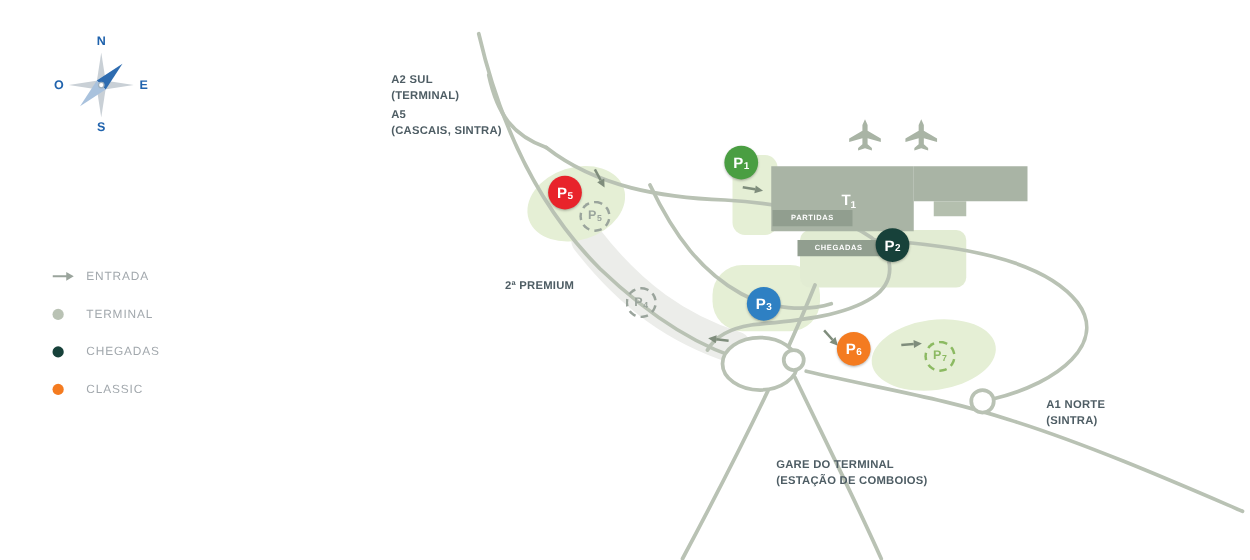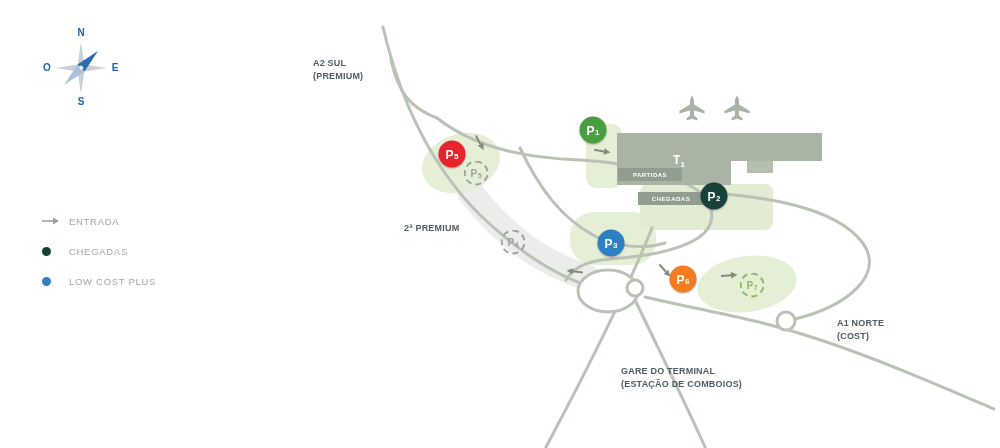--- a/index.html
+++ b/index.html
@@ -159,37 +159,45 @@
       <span class="legend-icon">
         <svg width="18" height="8" viewBox="0 0 18 8">
           <line x1="0" y1="4" x2="12" y2="4" stroke="#9aa49c" stroke-width="1.6"></line>
           <path d="M11,0.5 L17,4 L11,7.5 Z" fill="#9aa49c"></path>
         </svg>
       </span>
       <span class="legend-label">ENTRADA</span>
     </div>
     <div class="legend-item">
       <span class="legend-icon">
+          <span class="dot terminal"></span>
+        </span>
+      <span class="legend-label">TERMINAL</span>
+    </div>
+    <div class="legend-item">
+      <span class="legend-icon">
           <span class="dot executive"></span>
         </span>
       <span class="legend-label">CHEGADAS</span>
     </div>
     <div class="legend-item">
       <span class="legend-icon">
-          <span class="dot low_cost_plus"></span>
+          <span class="dot classic"></span>
         </span>
-      <span class="legend-label">LOW COST PLUS</span>
+      <span class="legend-label">CLASSIC</span>
     </div>
   </div>
 
   <div class="maplabel" style="left:313px;top:57px">A2 SUL
-(PREMIUM)</div>
+(TERMINAL)</div>
+  <div class="maplabel" style="left:313px;top:85px">A5
+(CASCAIS, SINTRA)</div>
   <div class="maplabel" style="left:404px;top:222px">2ª PREMIUM</div>
   <div class="maplabel" style="left:837px;top:317px">A1 NORTE
-(COST)</div>
+(SINTRA)</div>
   <div class="maplabel" style="left:621px;top:365px">GARE DO TERMINAL
 (ESTAÇÃO DE COMBOIOS)</div>
 
   <div class="t1" style="left:679px;top:160px">
     <span>T</span><span class="num">1</span>
   </div>
   <div class="band-label" style="left:650px;top:175px">PARTIDAS</div>
   <div class="band-label" style="left:671px;top:199px">CHEGADAS</div>
 
   <div class="marker premium" style="left:593px;top:130px">

